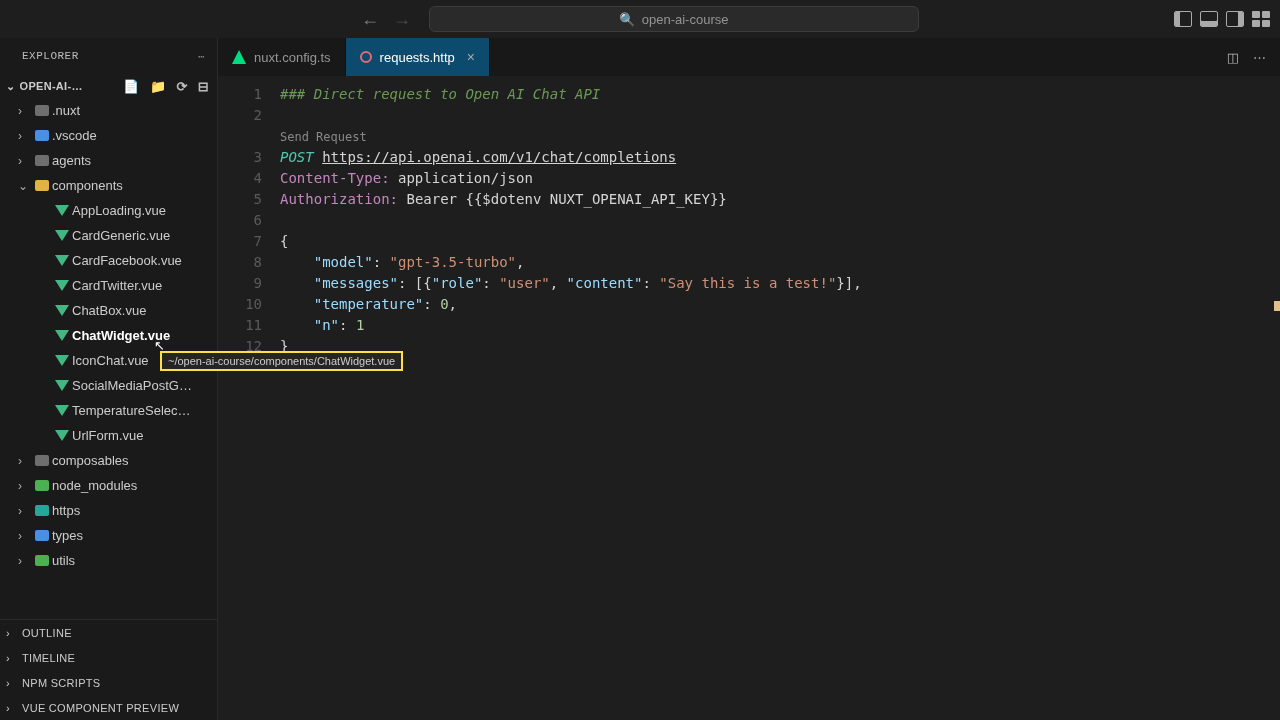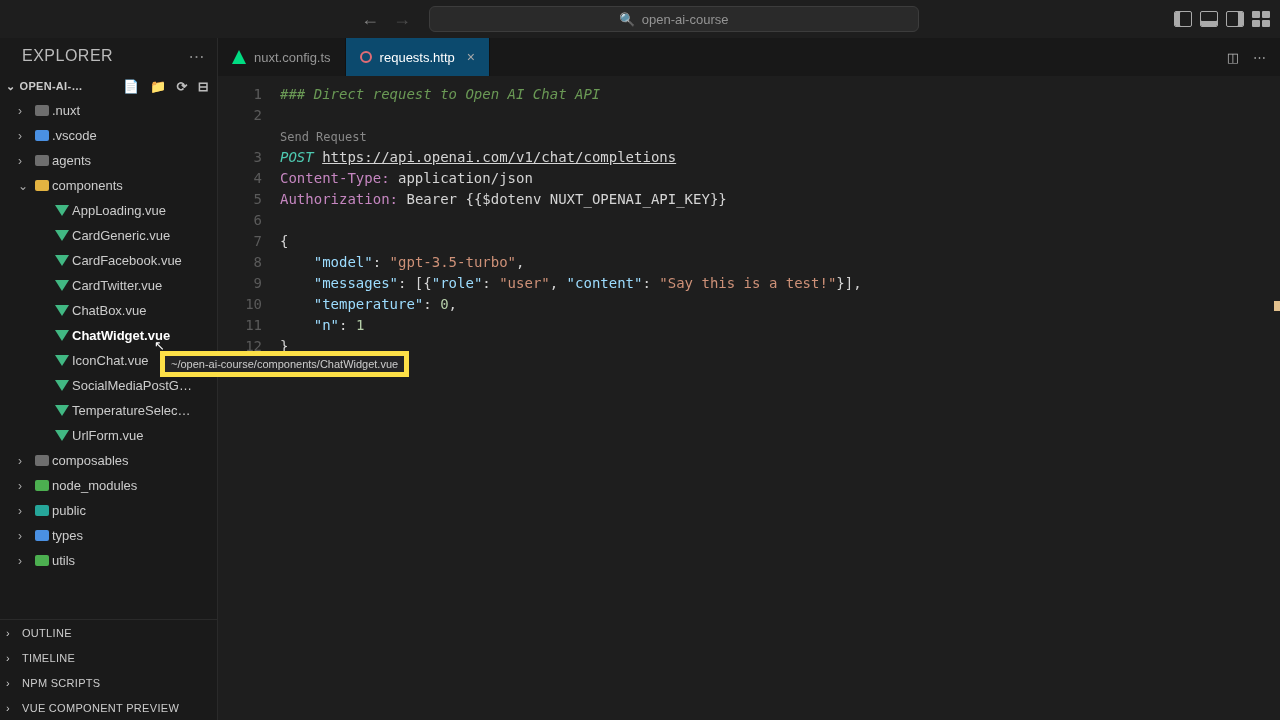--- a/index.html
+++ b/index.html
@@ -76,22 +76,23 @@
   display: flex;
   flex-direction: column;
   border-right: 1px solid #2a2a2a;
 }
 .sidebar-header {
   height: 36px;
   display: flex;
   align-items: center;
   padding: 0 12px 0 22px;
   color: #bbb;
-  font-size: 16px;
+  font-size: 11px;
   letter-spacing: 0.5px;
+  font-family: Liberation Mono, monospace;
 }
 .sidebar-header .more { margin-left: auto; color: #888; }
 .project-row {
   height: 24px;
   display: flex;
   align-items: center;
   padding: 0 8px 0 6px;
   font-size: 11px;
   font-weight: 600;
   letter-spacing: 0.3px;
@@ -199,21 +200,21 @@
 .c-str { color: #ce9178; }
 .c-num { color: #b5cea8; }
 .c-punc { color: #d4d4d4; }
 .c-brace { color: #d4d4d4; }
 
 .tooltip {
   position: absolute;
   left: 160px;
   top: 351px;
   background: #252526;
-  border: 5px solid #fde047;
+  border: 2px solid #fde047;
   padding: 2px 6px;
   font-size: 11px;
   color: #ccc;
   z-index: 100;
   white-space: nowrap;
 }
 .cursor-ptr {
   position: absolute;
   left: 154px;
   top: 338px;
@@ -372,21 +373,21 @@
           <span class="icon">
             <span class="folder-icon green"></span>
           </span>
           <span class="label">node_modules</span>
         </div>
         <div class="tree-item depth1">
           <span class="chev">›</span>
           <span class="icon">
             <span class="folder-icon teal"></span>
           </span>
-          <span class="label">public</span>
+          <span class="label">https</span>
         </div>
         <div class="tree-item depth1">
           <span class="chev">›</span>
           <span class="icon">
             <span class="folder-icon blue"></span>
           </span>
           <span class="label">types</span>
         </div>
         <div class="tree-item depth1">
           <span class="chev">›</span>

